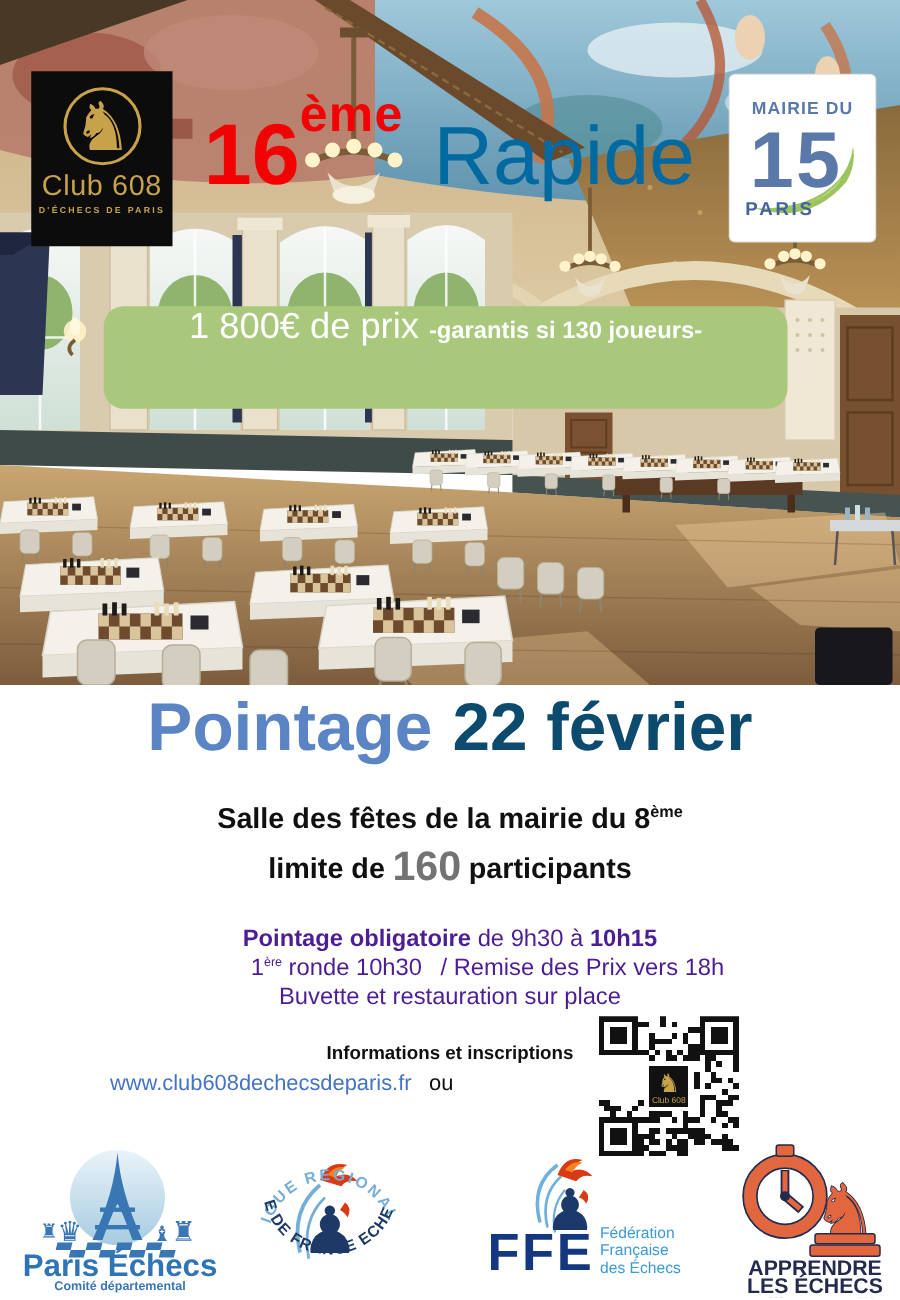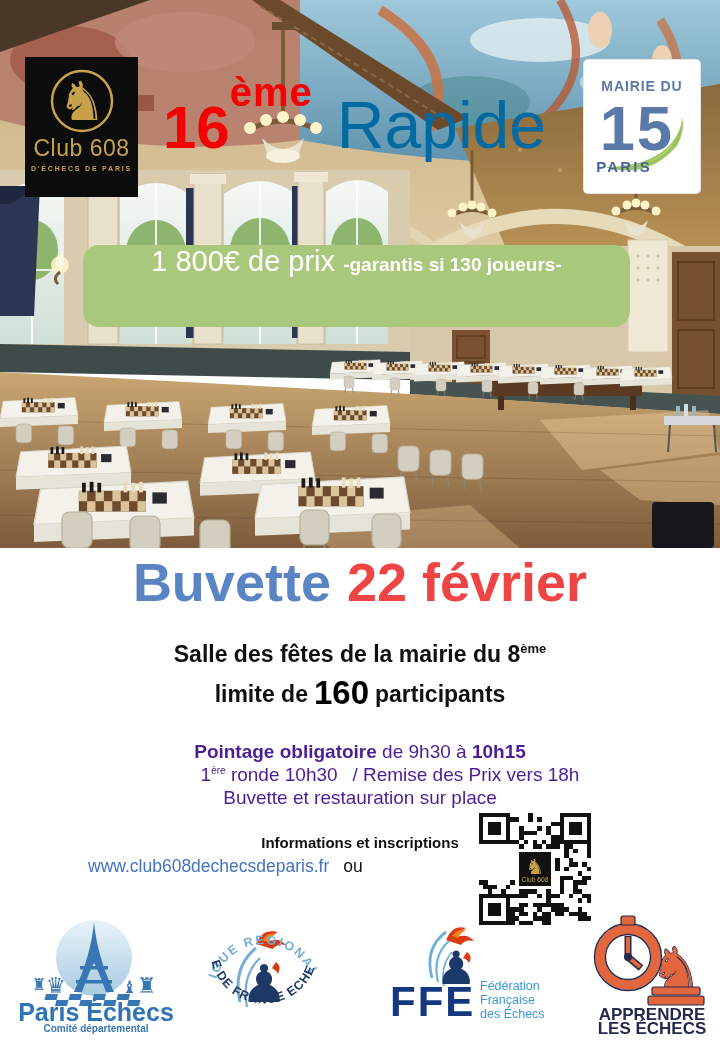--- a/index.html
+++ b/index.html
@@ -8,42 +8,42 @@
   
   .photo{position:absolute;left:0;top:0;width:720px;height:548px;}
   .hall{display:block;width:100%;height:100%;}
   
   .club-logo{position:absolute;left:25px;top:57px;width:113px;height:140px;background:#0c0c0c;
              display:flex;flex-direction:column;align-items:center;padding-top:4px;box-sizing:border-box;}
   .club-name{color:#c7a24a;font-size:23px;font-weight:400;letter-spacing:.5px;line-height:1;margin-top:-2px;}
   .club-sub{color:#c7a24a;font-size:7px;font-weight:700;letter-spacing:1.8px;margin-top:5px;white-space:nowrap;}
   
   .title-line{position:absolute;left:163px;top:72px;white-space:nowrap;line-height:1;}
-  .t16{font-size:60px;font-weight:700;color:#f20202;margin-top:41px;}
+  .t16{font-size:69px;font-weight:700;color:#f20202;margin-top:41px;}
   .tsup{font-size:40px;font-weight:700;color:#f20202;vertical-align:42px;letter-spacing:1px;}
   .trapide{font-size:66px;font-weight:400;color:#0369a1;margin-left:24px;}
   
   .mairie{position:absolute;left:584px;top:60px;width:116px;height:133px;background:#ffffff;
           border-radius:4px;box-shadow:0 0 0 1px #e4e4e4;}
   .mairie svg{display:block;width:100%;height:100%;}
   
   .banner{position:absolute;left:83px;top:245px;width:547px;height:82px;background:#a9c87c;
           border-radius:16px;text-align:center;color:#ffffff;}
   .banner-l1{font-size:32px;margin-top:3px;}
   .banner-l2{font-size:29px;margin-top:0px;}
   .banner-note{font-size:19px;font-weight:bold;}
   
   .date-line{position:absolute;top:553px;width:100%;text-align:center;font-weight:700;font-size:54px;
              white-space:nowrap;line-height:1.1;}
   .date-day{color:#5b84c4;}
-  .date-rest{color:#ef4444;margin-left:16px;}
+  .date-rest{color:#0c4a6e;margin-left:16px;}
   .venue{position:absolute;top:641px;width:100%;text-align:center;font-size:23px;font-weight:700;color:#101010;}
   .venue sup{font-size:13px;}
   .limit{position:absolute;top:674px;width:100%;text-align:center;font-size:23px;font-weight:700;color:#101010;}
-  .limit-num{font-size:33px;color:#000000;margin:0 6px;vertical-align:-2px;}
+  .limit-num{font-size:33px;color:#737373;margin:0 6px;vertical-align:-2px;}
   .sched{position:absolute;width:100%;text-align:center;font-size:19px;color:#4c1d95;}
   .b{font-weight:700;}
   #s1{top:741px;} #s2{top:764px;margin-left:30px;} #s3{top:787px;}
   .sched sup{font-size:10px;}
   .info-h{position:absolute;top:834px;width:100%;text-align:center;font-size:15px;font-weight:700;color:#101010;}
   .linkline{position:absolute;left:88px;top:856px;font-size:17.5px;white-space:nowrap;}
   .weblink{color:#4472c4;cursor:pointer;}
   .conj{color:#101010;margin-left:14px;}
   
   .qr{position:absolute;left:478px;top:813px;width:114px;height:112px;}
@@ -330,21 +330,21 @@
 
     <div class="banner">
       <div class="banner-l2">
         <span>1 800€ de prix</span>
         <span class="banner-note">-garantis si 130 joueurs-</span>
       </div>
     </div>
   </div>
 
   <div class="date-line">
-    <span class="date-day">Buvette</span><span class="date-rest">22 février</span>
+    <span class="date-day">Pointage</span><span class="date-rest">22 février</span>
   </div>
 
   <div class="venue">
     <span>Salle des fêtes de la mairie du 8</span><sup>ème</sup>
   </div>
 
   <div class="limit">
     <span>limite de</span><span class="limit-num">160</span><span>participants</span>
   </div>
 

